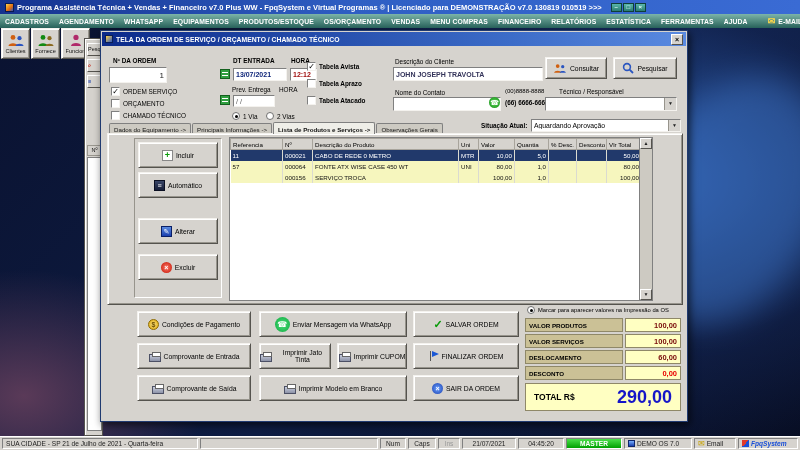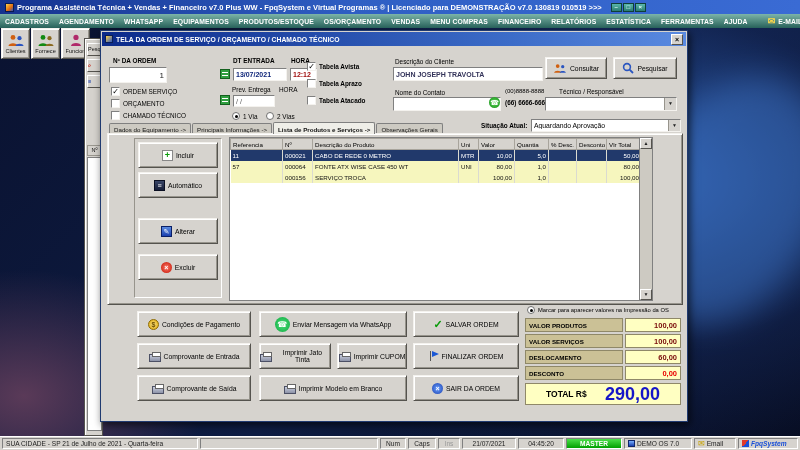--- a/index.html
+++ b/index.html
@@ -91,21 +91,21 @@
 .grid tr.rdata{background:#f6f6be;color:#111}
 .num{text-align:right}
 .vsb{position:absolute;right:0;top:0;bottom:0;width:13px;background:#cdcac2;border-left:1px solid #808080;display:flex;flex-direction:column;justify-content:space-between}
 .sbb{height:11px;background:#d6d3ce;border:1px solid;border-color:#fff #55534e #55534e #fff;font-size:5px;line-height:9px;text-align:center;color:#222}
 
 .fbtn{position:absolute;height:26px}
 
 .tot-label{position:absolute;width:98px;height:14px;background:#cbc196;border:1px solid #8f8868;font-size:6.2px;font-weight:bold;color:#000;display:flex;align-items:center;padding:0 3px;white-space:nowrap}
 .tot-val{position:absolute;left:524px;width:56px;height:14px;background:#ffffc2;border:1px solid #8f8868;font-size:7.5px;font-weight:bold;color:#7a0c0c;display:flex;align-items:center;justify-content:flex-end;padding:0 3px}
 .tot-val.red{color:#e80000}
-.total-box{position:absolute;left:424px;top:352px;width:156px;height:22px;background:#ffffc2;border:1px solid #8f8868;display:flex;align-items:center;padding:0 20px}
+.total-box{position:absolute;left:424px;top:352px;width:156px;height:28px;background:#ffffc2;border:1px solid #8f8868;display:flex;align-items:center;padding:0 8px}
 .total-box .tl{font-size:8.5px;font-weight:bold;color:#000}
 .total-box .tv{margin-left:auto;font-size:18px;font-weight:bold;color:#1515c8}
 
 .statusbar{height:14px;background:#d6d3ce;border-top:1px solid #fff;display:flex;gap:2px;padding:1px 2px;font-size:6.6px;color:#222;align-items:stretch}
 .seg{border:1px solid;border-color:#808080 #fff #fff #808080;display:flex;align-items:center;padding:0 3px;white-space:nowrap;overflow:hidden;gap:2px}
 .seg.fill{flex:1}
 .seg.master{background:linear-gradient(#4be04b,#00a000);color:#fff;font-weight:bold;justify-content:center}
 .brand{color:#1a50d8;font-weight:bold;font-style:italic}
 .mini{width:7px;height:7px;flex:0 0 auto}
 .mini.mon{background:linear-gradient(#7ab0ff,#1a3fae);border:1px solid #10266b}

